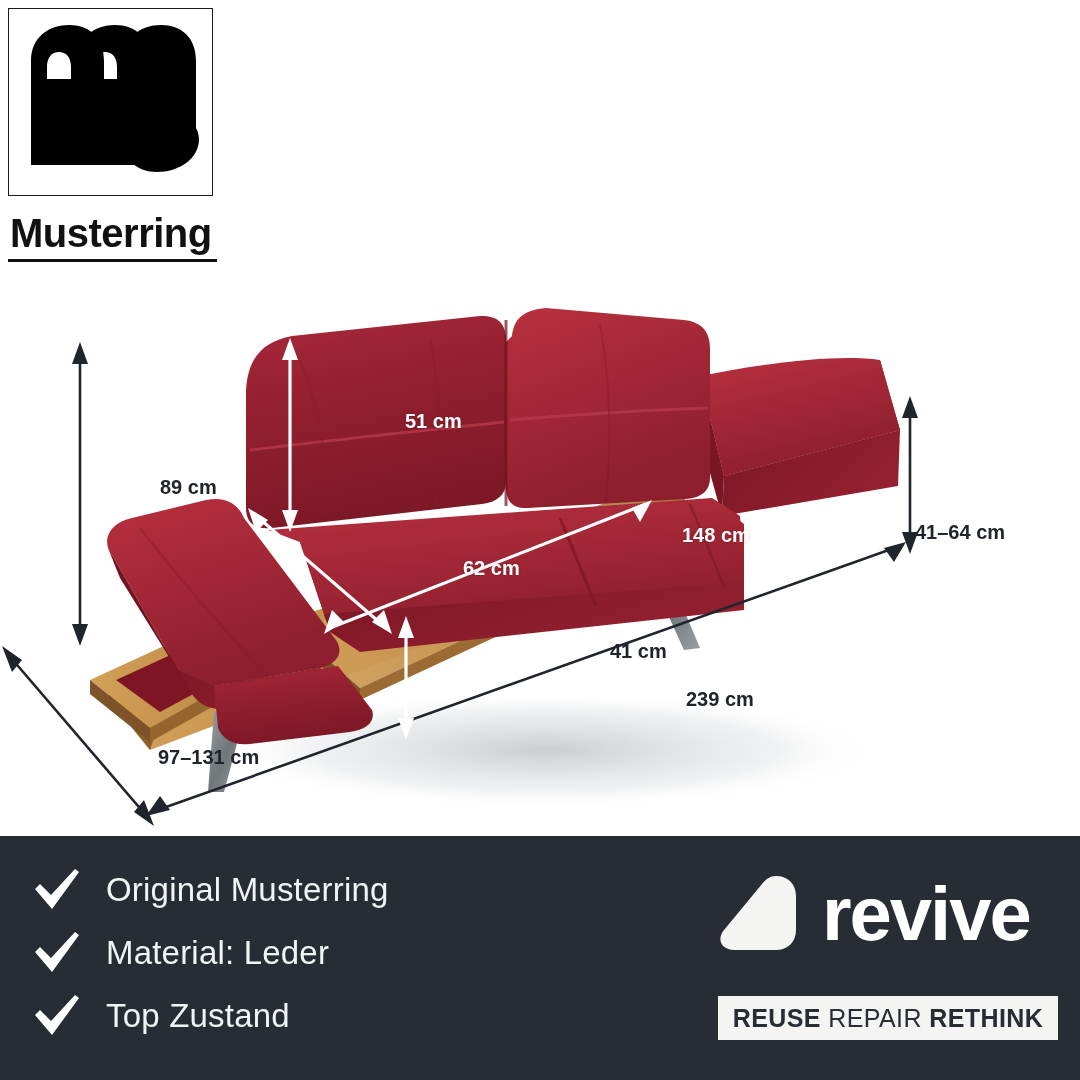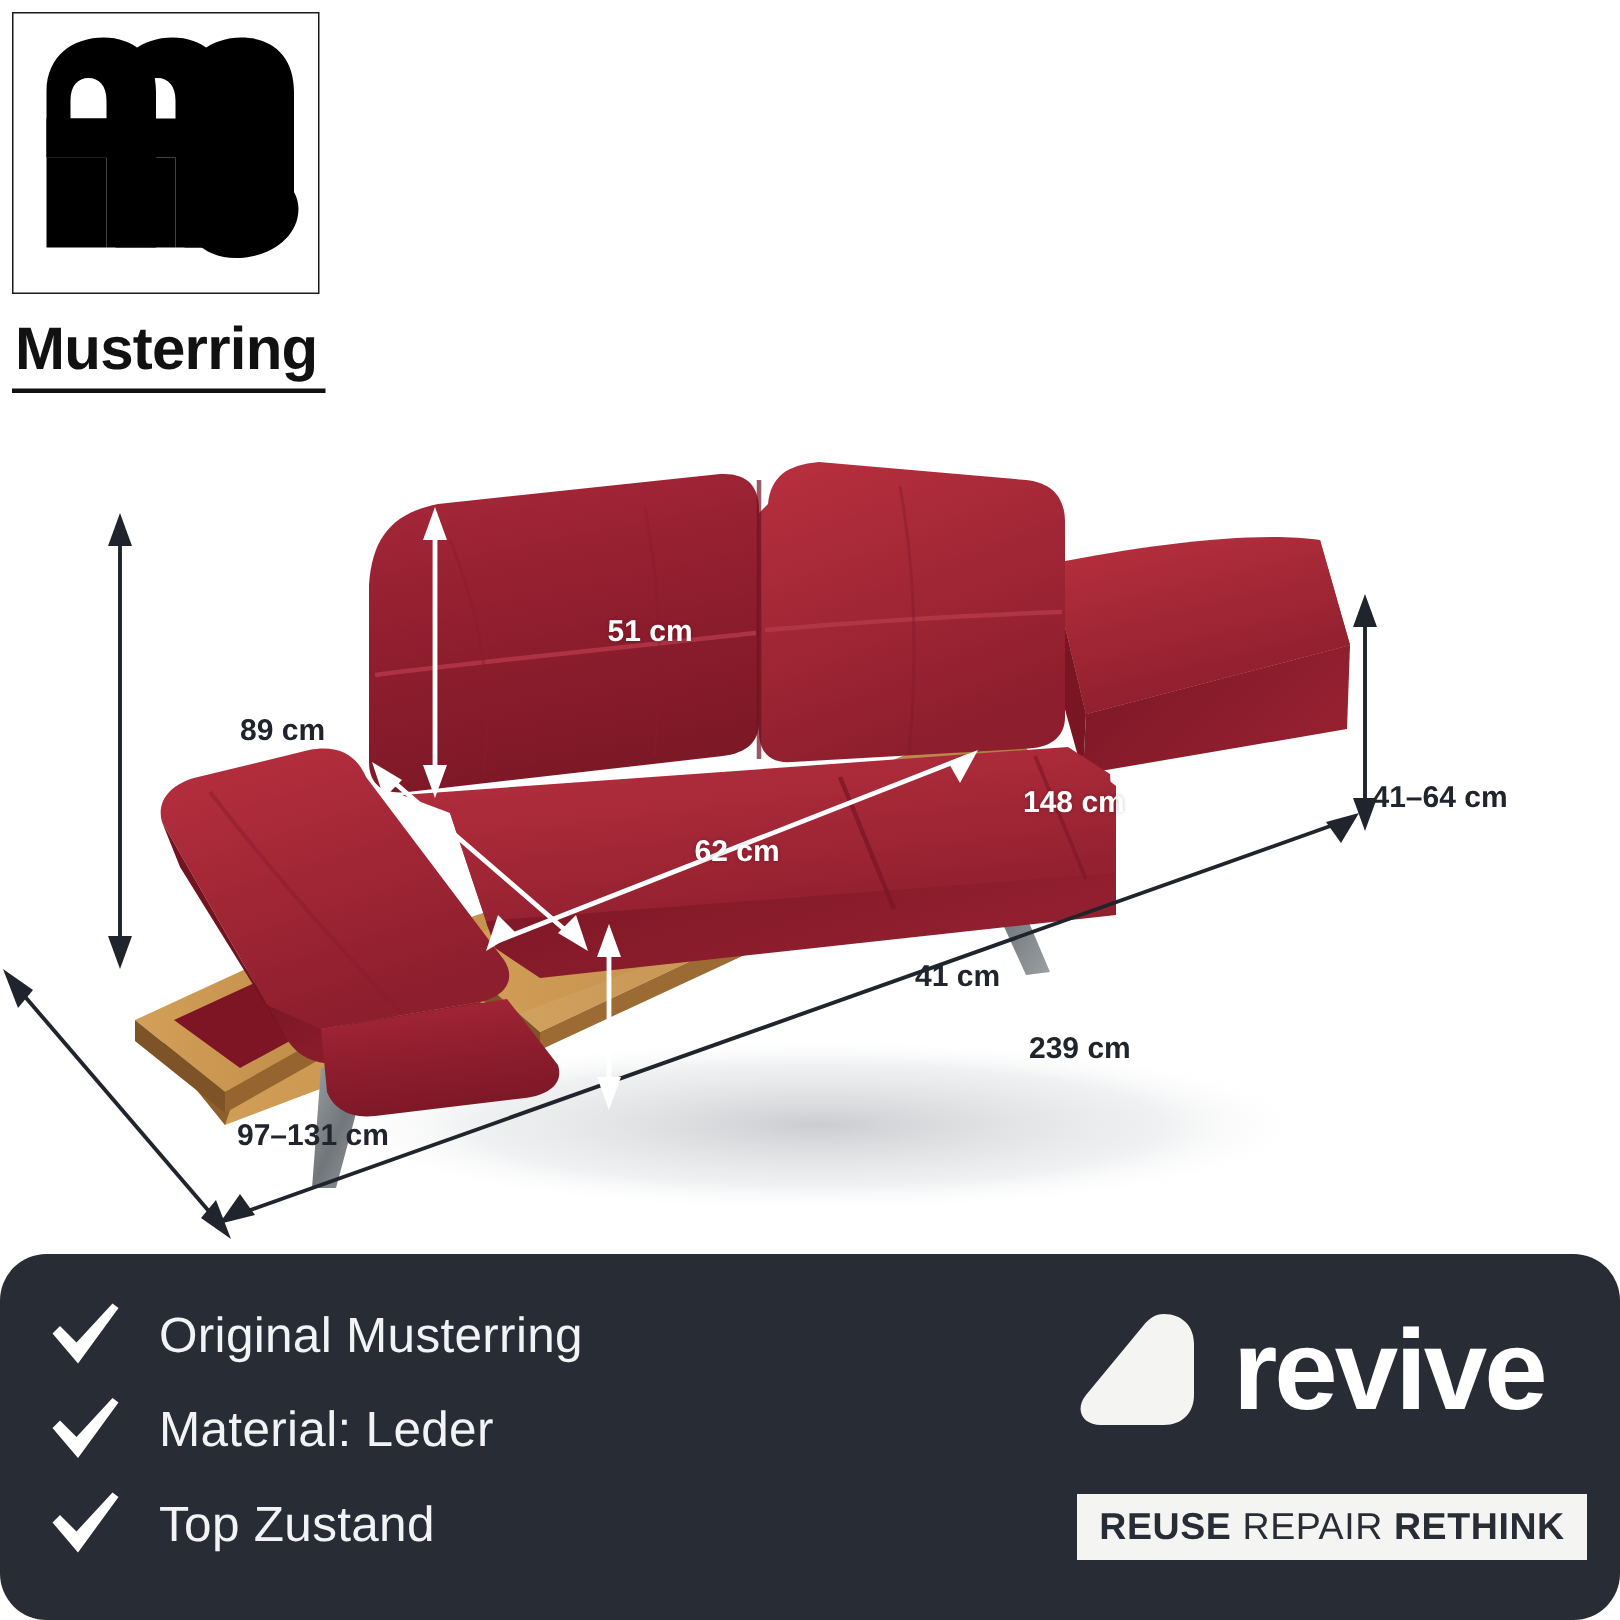--- a/index.html
+++ b/index.html
@@ -35,21 +35,20 @@
     position:absolute;font-weight:bold;white-space:nowrap;
     font-family:"Liberation Sans", sans-serif;
   }
   .dim.dark{color:#20242c;font-size:20px;}
   .dim.light{color:#ffffff;font-size:20px;text-shadow:0 0 3px rgba(0,0,0,.25);}
 
   
   .banner{
     position:absolute;left:0;top:836px;width:1080px;height:244px;
     background:#272c35;
-    border-radius:31px;
   }
   .features{position:absolute;left:30px;top:22px;}
   .feat-row{display:flex;align-items:center;height:63px;}
   .check{width:54px;height:54px;margin-right:22px;flex:none;}
   .feat-text{
     color:#f2f3f4;font-size:33px;font-weight:400;line-height:1;
     font-family:"Liberation Sans", sans-serif;letter-spacing:.2px;
   }
 
   .revive{position:absolute;left:718px;top:24px;width:340px;}

